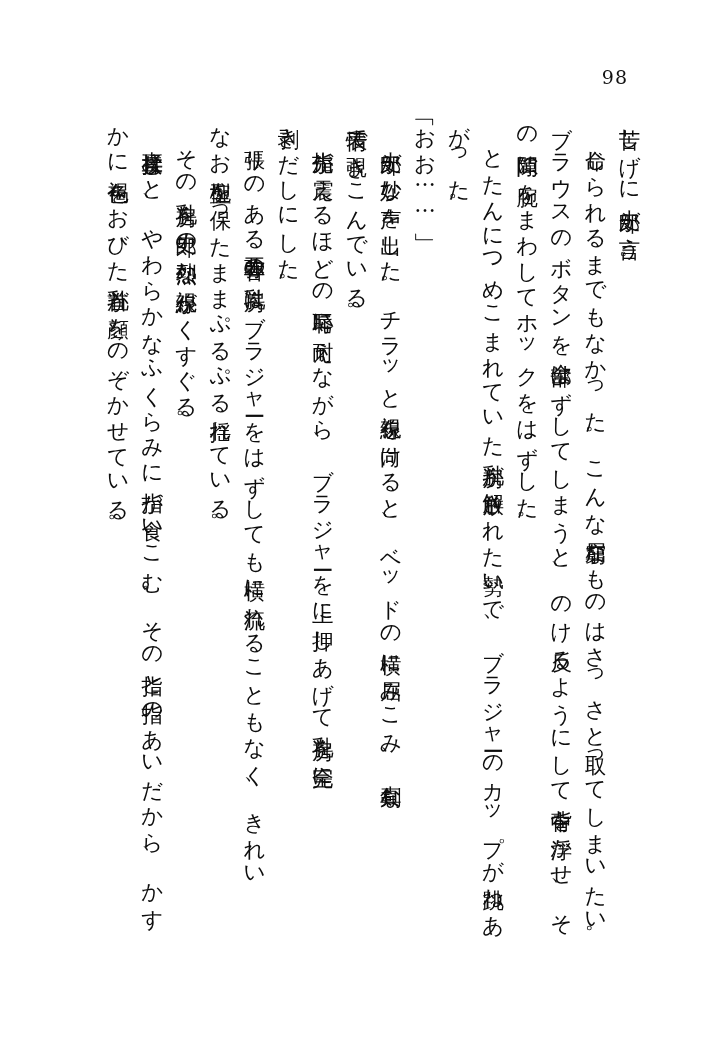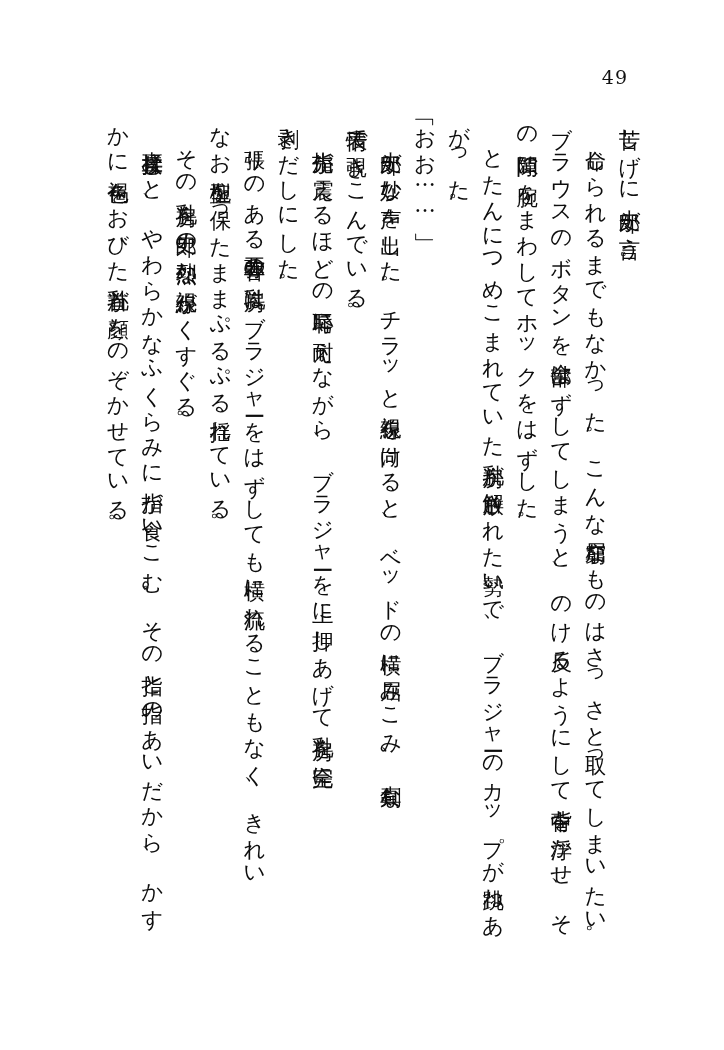--- a/index.html
+++ b/index.html
@@ -66,21 +66,21 @@
   
   .col.indent {
     padding-top: 22px;
   }
 </style>
 </head>
 <body>
 
 <div class="page">
 
-  <div class="page-number">49</div>
+  <div class="page-number">98</div>
 
   <div class="body-text">
     <div class="col">苦しげに史郎が言う。</div>
     <div class="col indent">命じられるまでもなかった。こんな窮屈なものはさっさと取ってしまいたい。</div>
     <div class="col">ブラウスのボタンを全部はずしてしまうと、のけ反るようにして背中を浮かせ、そ</div>
     <div class="col">の隙間に腕をまわしてホックをはずした。</div>
     <div class="col indent">とたんにつめこまれていた乳房が解放された勢いで、ブラジャーのカップが跳ねあ</div>
     <div class="col">がった。</div>
     <div class="col">「おお……」</div>
     <div class="col indent">史郎が妙な声を出した。チラッと視線を向けると、ベッドの横に屈みこみ、真剣な</div>

